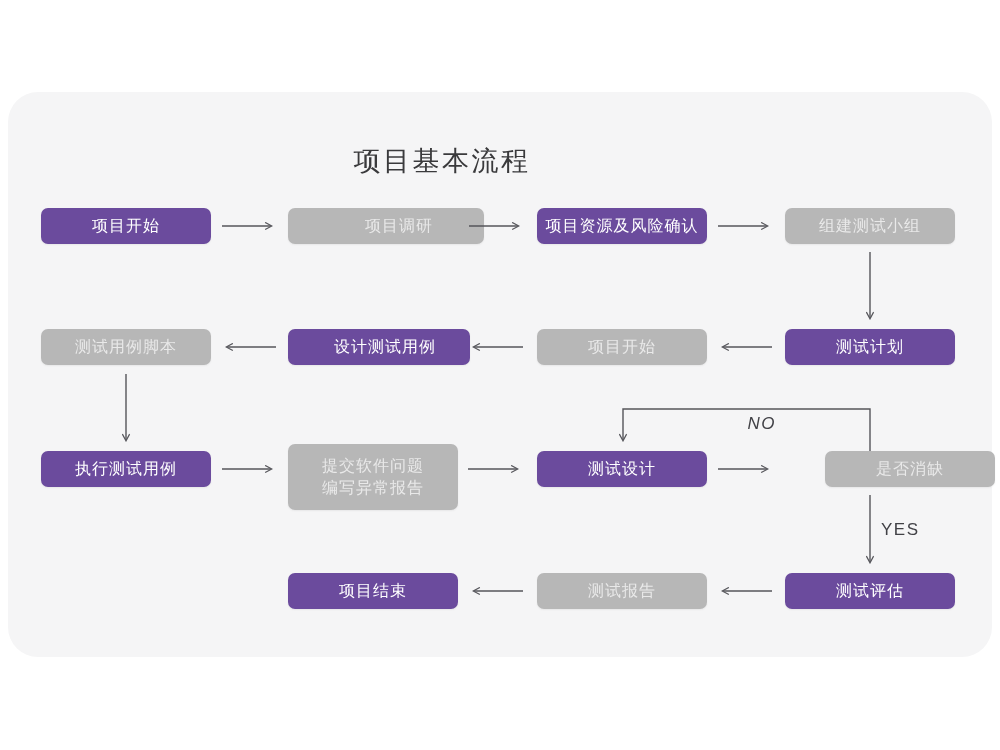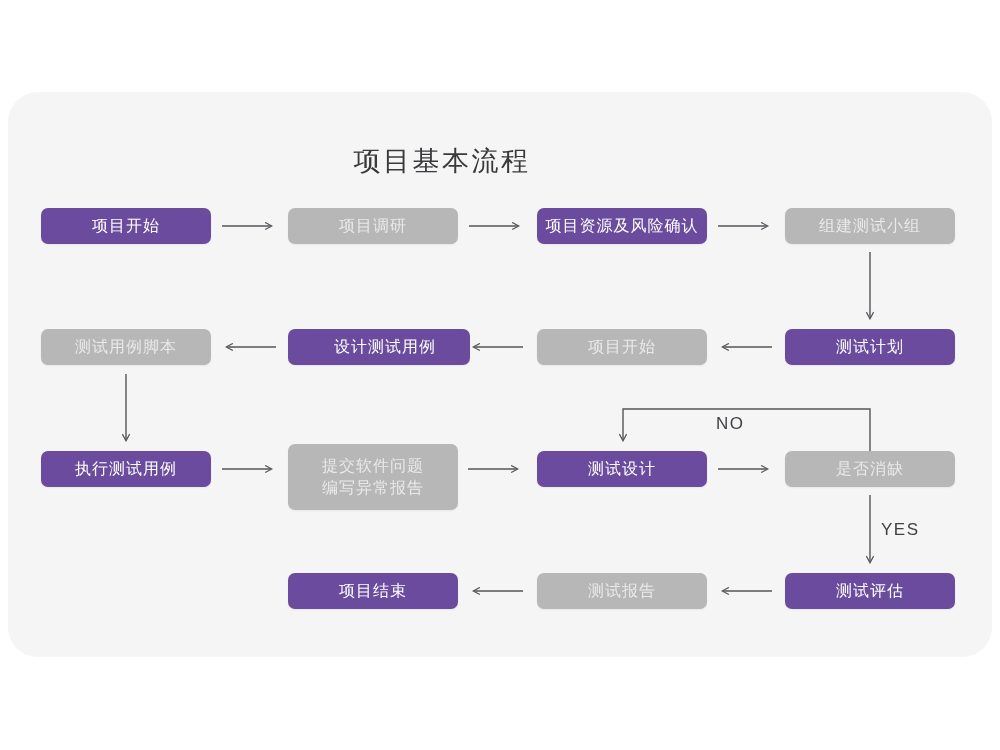--- a/index.html
+++ b/index.html
@@ -20,32 +20,32 @@
   .node{
     position:absolute;width:170px;height:36px;border-radius:7px;
     display:flex;align-items:center;justify-content:center;
     font-size:16px;letter-spacing:1px;white-space:pre-line;
     text-align:center;line-height:22px;
     box-shadow:0 1px 2px rgba(0,0,0,0.06);
   }
   .purple{background:var(--purple_box,#6b4b9d);color:var(--purple_box_text,#ffffff);}
   .gray{background:var(--gray_box,#b7b7b7);color:var(--gray_box_text,#e9e9e9);}
   
-  .n0{left:41px;top:208px;}  .n1{left:288px;top:208px;} .n2{left:537px;top:208px;} .n3{left:785px;top:208px;}
+  .n0{left:41px;top:208px;}  .n1{left:288px;top:208px;padding-left:26px;} .n2{left:537px;top:208px;} .n3{left:785px;top:208px;}
   .n4{left:785px;top:329px;} .n5{left:537px;top:329px;} .n6{left:288px;top:329px;padding-left:12px;} .n7{left:41px;top:329px;}
-  .n8{left:41px;top:451px;}  .n9{left:288px;top:444px;height:66px;} .n10{left:537px;top:451px;} .n11{left:785px;top:451px;}
+  .n8{left:41px;top:451px;}  .n9{left:288px;top:444px;height:66px;} .n10{left:537px;top:451px;} .n11{left:825px;top:451px;}
   .n12{left:785px;top:573px;}.n13{left:537px;top:573px;}.n14{left:288px;top:573px;}
   svg.arrows{position:absolute;left:0;top:0;width:1000px;height:750px;pointer-events:none;}
   svg.arrows line, svg.arrows path.edge{stroke:var(--arrow,#55555a);stroke-width:1.4;fill:none;}
   svg.arrows marker path{stroke:var(--arrow,#55555a);stroke-width:1.3;fill:none;}
   .edge-label{
     position:absolute;font-size:17px;letter-spacing:1.5px;
     color:var(--label_text,#414146);
   }
-  .label-no{left:716px;top:414px;width:60px;text-align:left;}
+  .label-no{left:716px;top:414px;width:60px;text-align:right;font-style:italic;}
   .label-yes{left:881px;top:520px;width:50px;text-align:left;}
 </style>
 </head>
 <body>
 
 <div class="card"></div>
 
 <div class="title">项目基本流程</div>
 
 <div class="node purple n0">项目开始</div>

